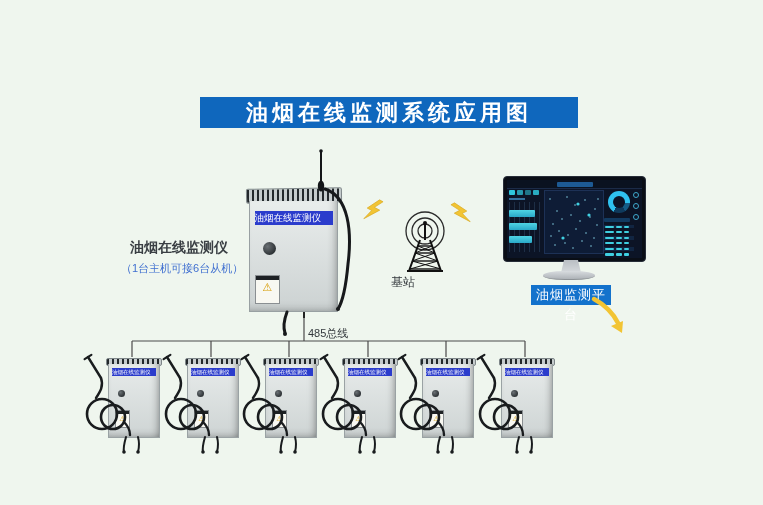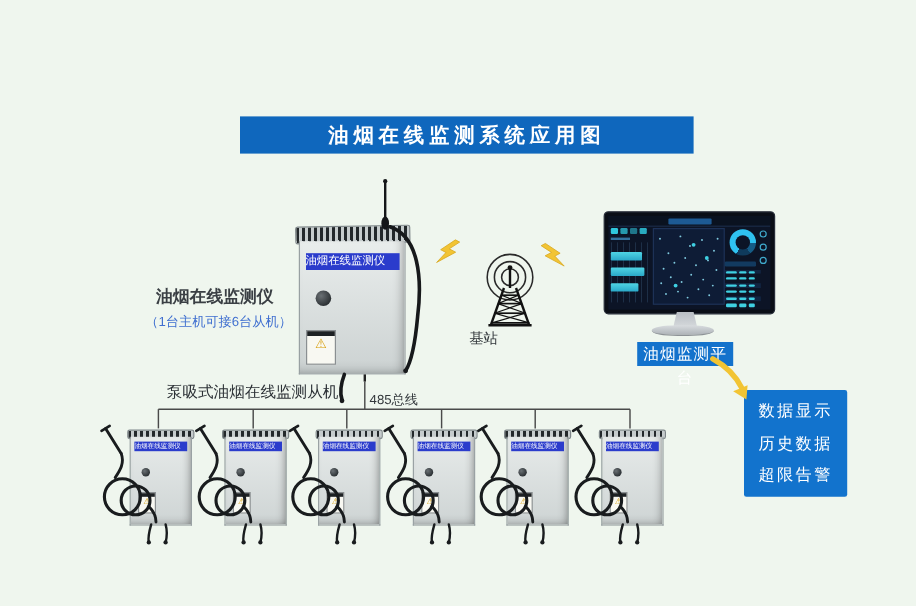--- a/index.html
+++ b/index.html
@@ -10,21 +10,21 @@
     overflow:hidden;
   }
   .canvas{position:relative;width:763px;height:505px;background:#eff6ee;}
 
   
   .overlay{position:absolute;left:0;top:0;width:763px;height:505px;z-index:5;pointer-events:none;}
 
   
   .banner{
     position:absolute;left:200px;top:97px;width:378px;height:31px;
-    background:#0f67bd;color:#fff;font-size:17px;font-weight:bold;
+    background:#0f67bd;color:#fff;font-size:22px;font-weight:bold;
     letter-spacing:4px;text-align:center;line-height:32px;z-index:4;
   }
 
   
   .vent{
     background:repeating-linear-gradient(90deg,#23282b 0 2px,#c6cccd 2px 5px);
     border:1px solid #7e8689;border-radius:2px;
   }
   .dev-label{
     background:#2b3ccc;color:#fff;text-align:left;overflow:hidden;white-space:nowrap;
@@ -313,27 +313,21 @@
               <div class="dash"></div>
             </div>
         </div>
       </div>
     </div>
   </div>
   <div class="stand-neck"></div>
   <div class="stand-base"></div>
   <div class="platform-label">油烟监测平台</div>
 
-  <div class="feature-box">
-    <div class="feature">数据显示</div>
-    <div class="feature">历史数据</div>
-    <div class="feature">超限告警</div>
-  </div>
-
-  <div class="slave-group-label">泵吸式油烟在线监测从机</div>
+
   <div class="bus-label">485总线</div>
 
   <div class="slave s1">
     <div class="vent s-vent"></div>
     <div class="s-body">
       <div class="dev-label s-label">油烟在线监测仪</div>
       <div class="knob s-knob"></div>
       <div class="sticker s-sticker">
         <div class="sticker-bar"></div>
           <span class="warn-glyph">⚠</span>

